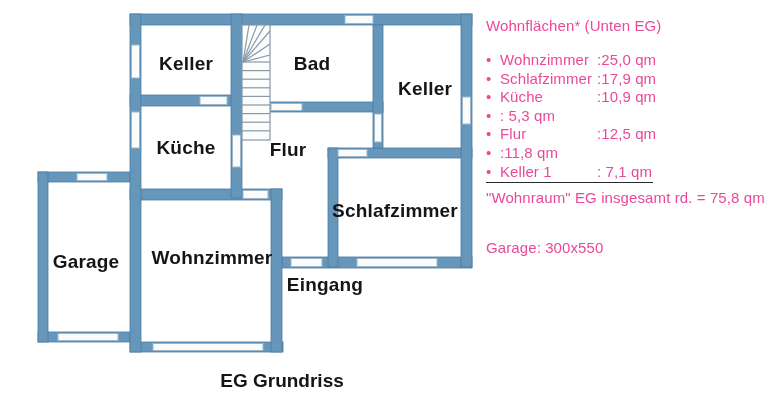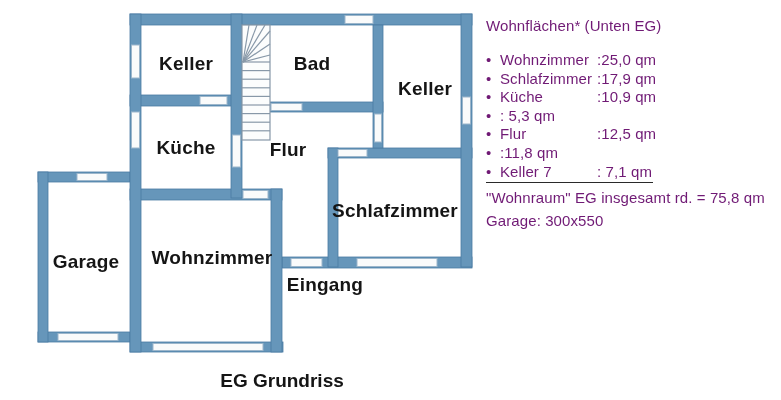--- a/index.html
+++ b/index.html
@@ -5,31 +5,31 @@
   html,body{margin:0;padding:0;}
   body{
     width:781px;height:400px;background:#ffffff;overflow:hidden;
     font-family:"Liberation Sans",sans-serif;
     position:relative;
   }
   .stage{position:absolute;inset:0;}
   svg{position:absolute;left:0;top:0;}
   .panel{
     position:absolute;left:486px;top:16px;width:292px;
-    font-size:15px;color:#701a75;letter-spacing:0.1px;
+    font-size:15px;color:#ec4899;letter-spacing:0.1px;
   }
   .heading{line-height:19px;}
   .area-list{margin-top:16px;width:167px;}
   .row{display:flex;line-height:18.6px;}
   .row .bullet{width:14px;flex:0 0 14px;}
   .row .lbl{width:97px;flex:0 0 97px;white-space:pre;}
   .row .val{white-space:pre;}
   .row.last{border-bottom:1.5px solid #2a2a2a;padding-bottom:1px;}
   .total{margin-top:5px;line-height:19px;}
-  .garage-line{margin-top:4px;line-height:19px;}
+  .garage-line{margin-top:31px;line-height:19px;}
   .footnote{margin-top:23px;line-height:19px;}
   .room-label{
     font-family:"Liberation Sans",sans-serif;font-weight:bold;
     fill:#151515;font-size:19px;text-anchor:middle;letter-spacing:0.2px;
   }
   .plan-title{
     font-family:"Liberation Sans",sans-serif;font-weight:bold;
     fill:#151515;font-size:19px;text-anchor:middle;
   }
 </style>
@@ -144,21 +144,21 @@
         <span class="bullet">•</span>
         <span class="lbl">Flur</span>
         <span class="val">:12,5 qm</span>
       </div>
       <div class="row">
         <span class="bullet">•</span>
         <span class="val">:11,8 qm</span>
       </div>
       <div class="row last">
         <span class="bullet">•</span>
-        <span class="lbl">Keller 7</span>
+        <span class="lbl">Keller 1</span>
         <span class="val">: 7,1 qm</span>
       </div>
     </div>
 
     <div class="total">"Wohnraum" EG insgesamt rd. = 75,8 qm</div>
 
     <div class="garage-line">Garage: 300x550</div>
 
   </div>
 

